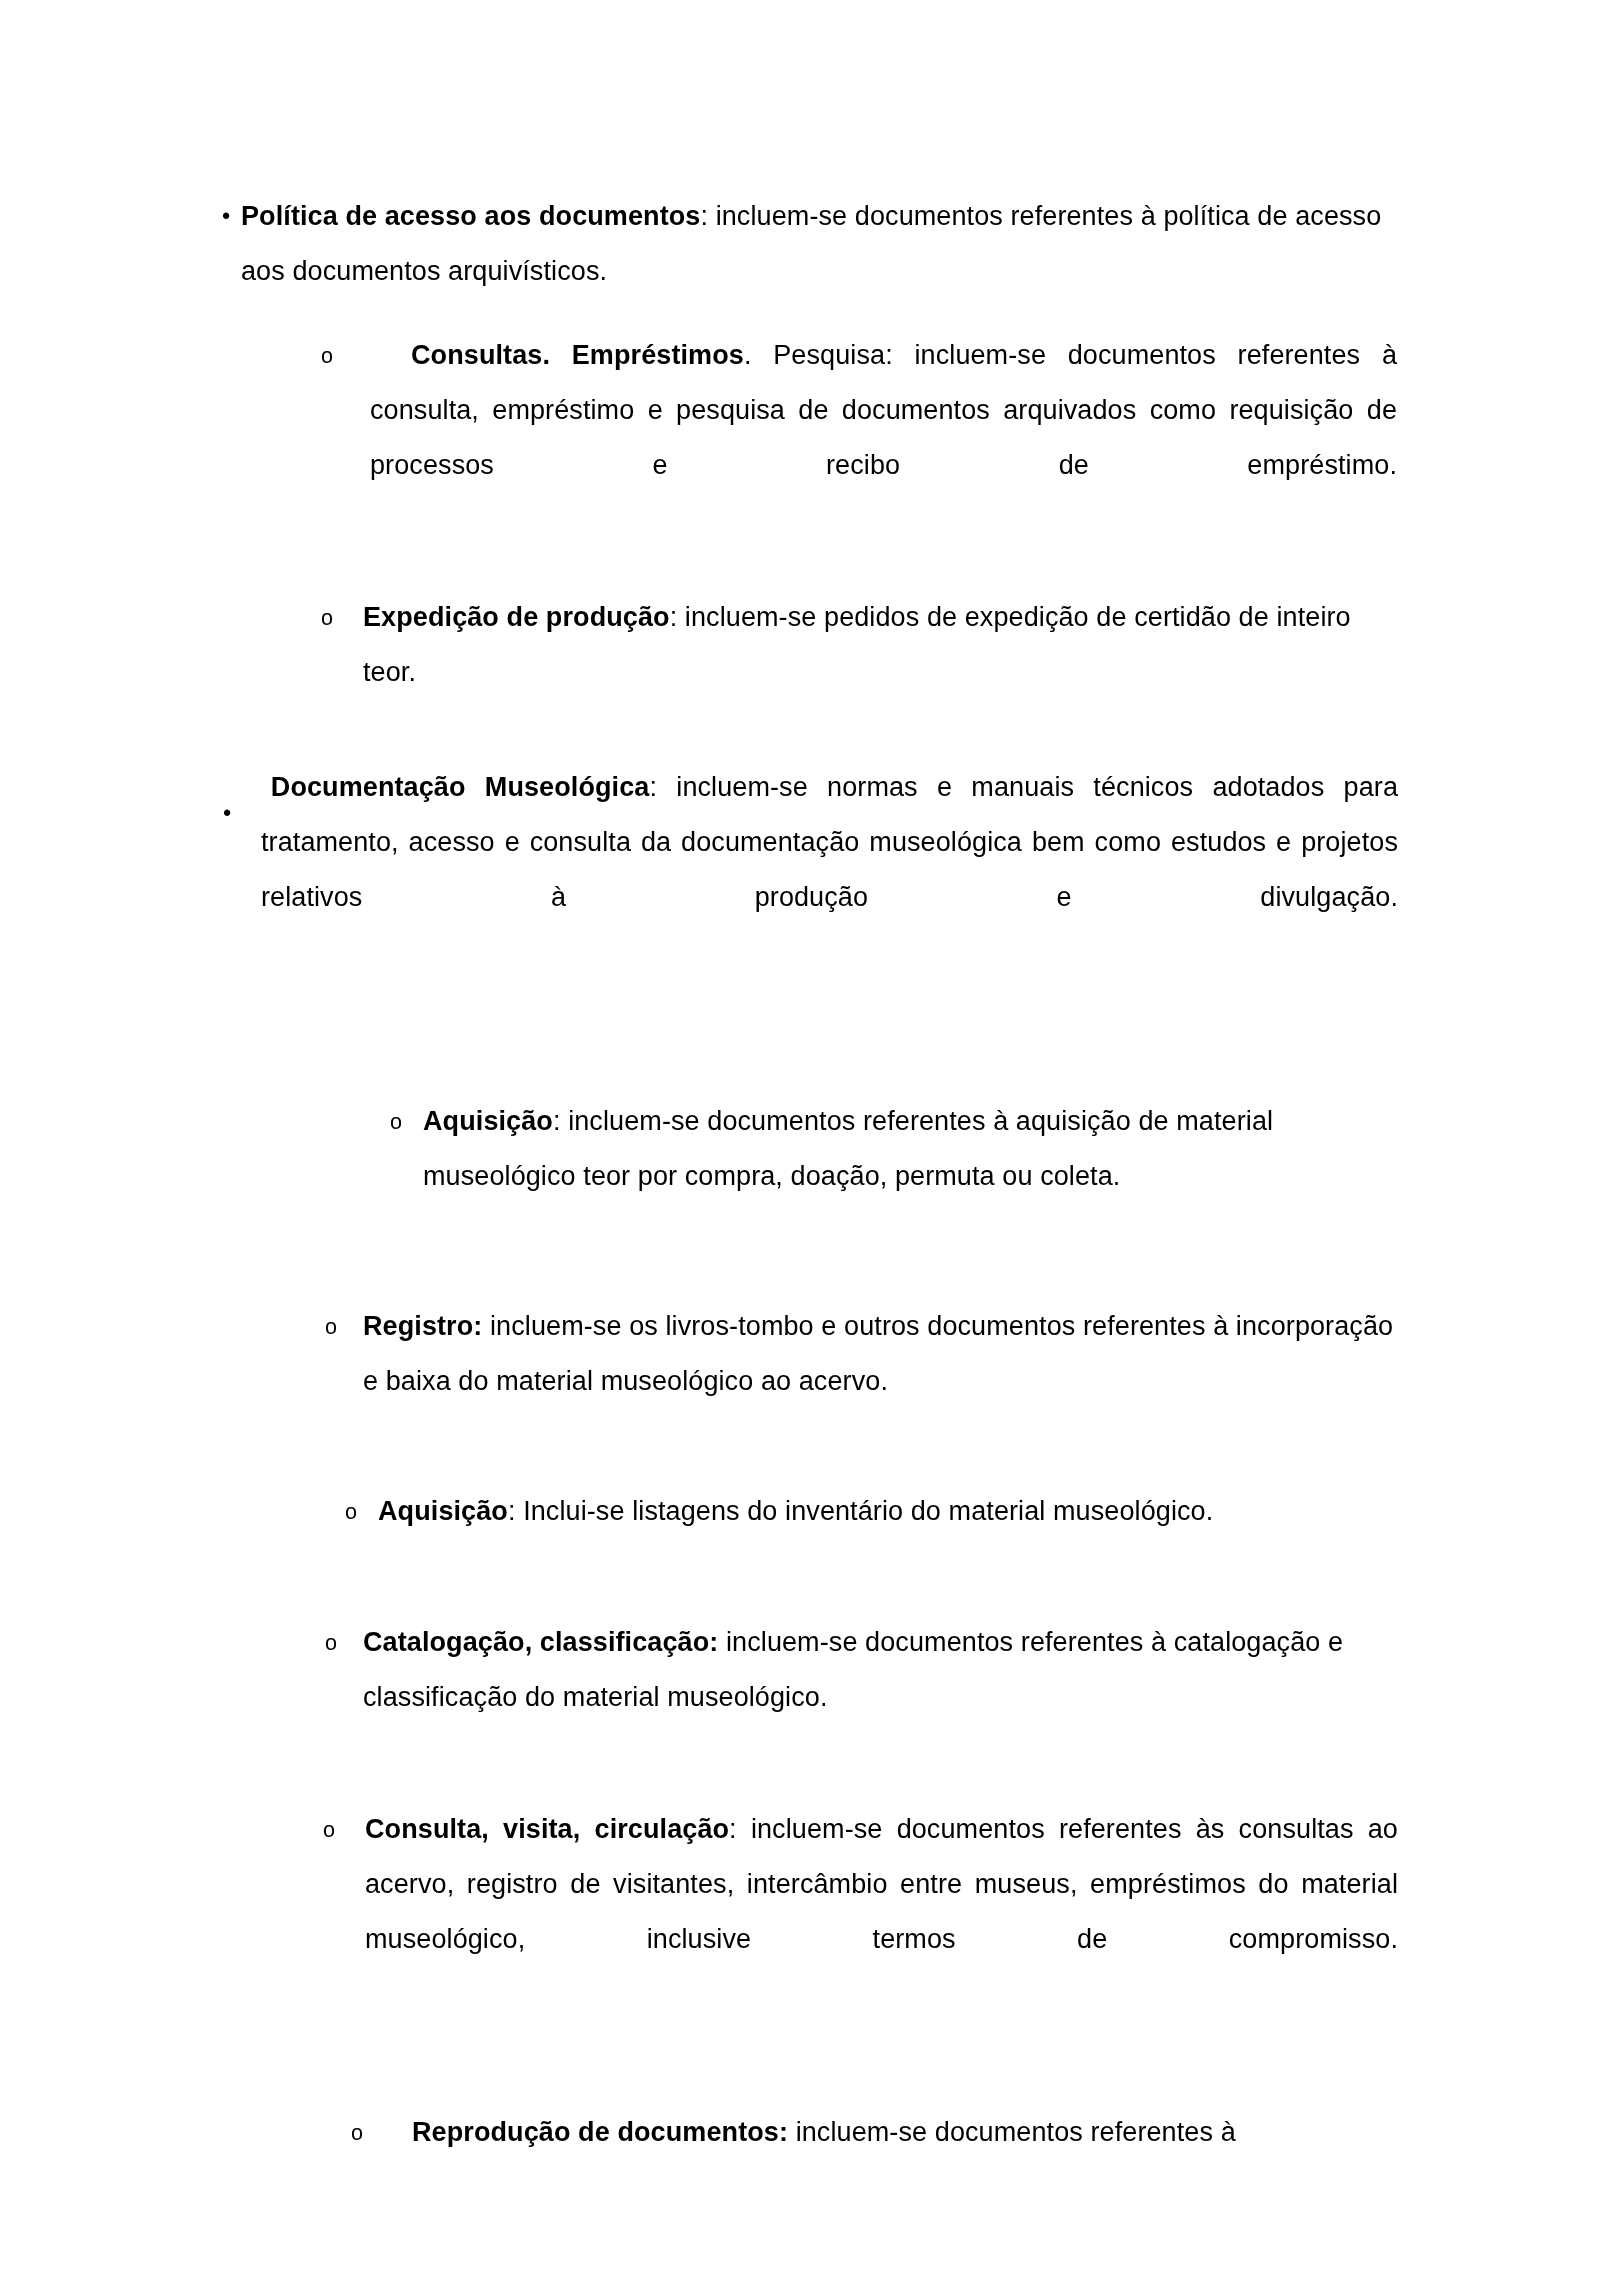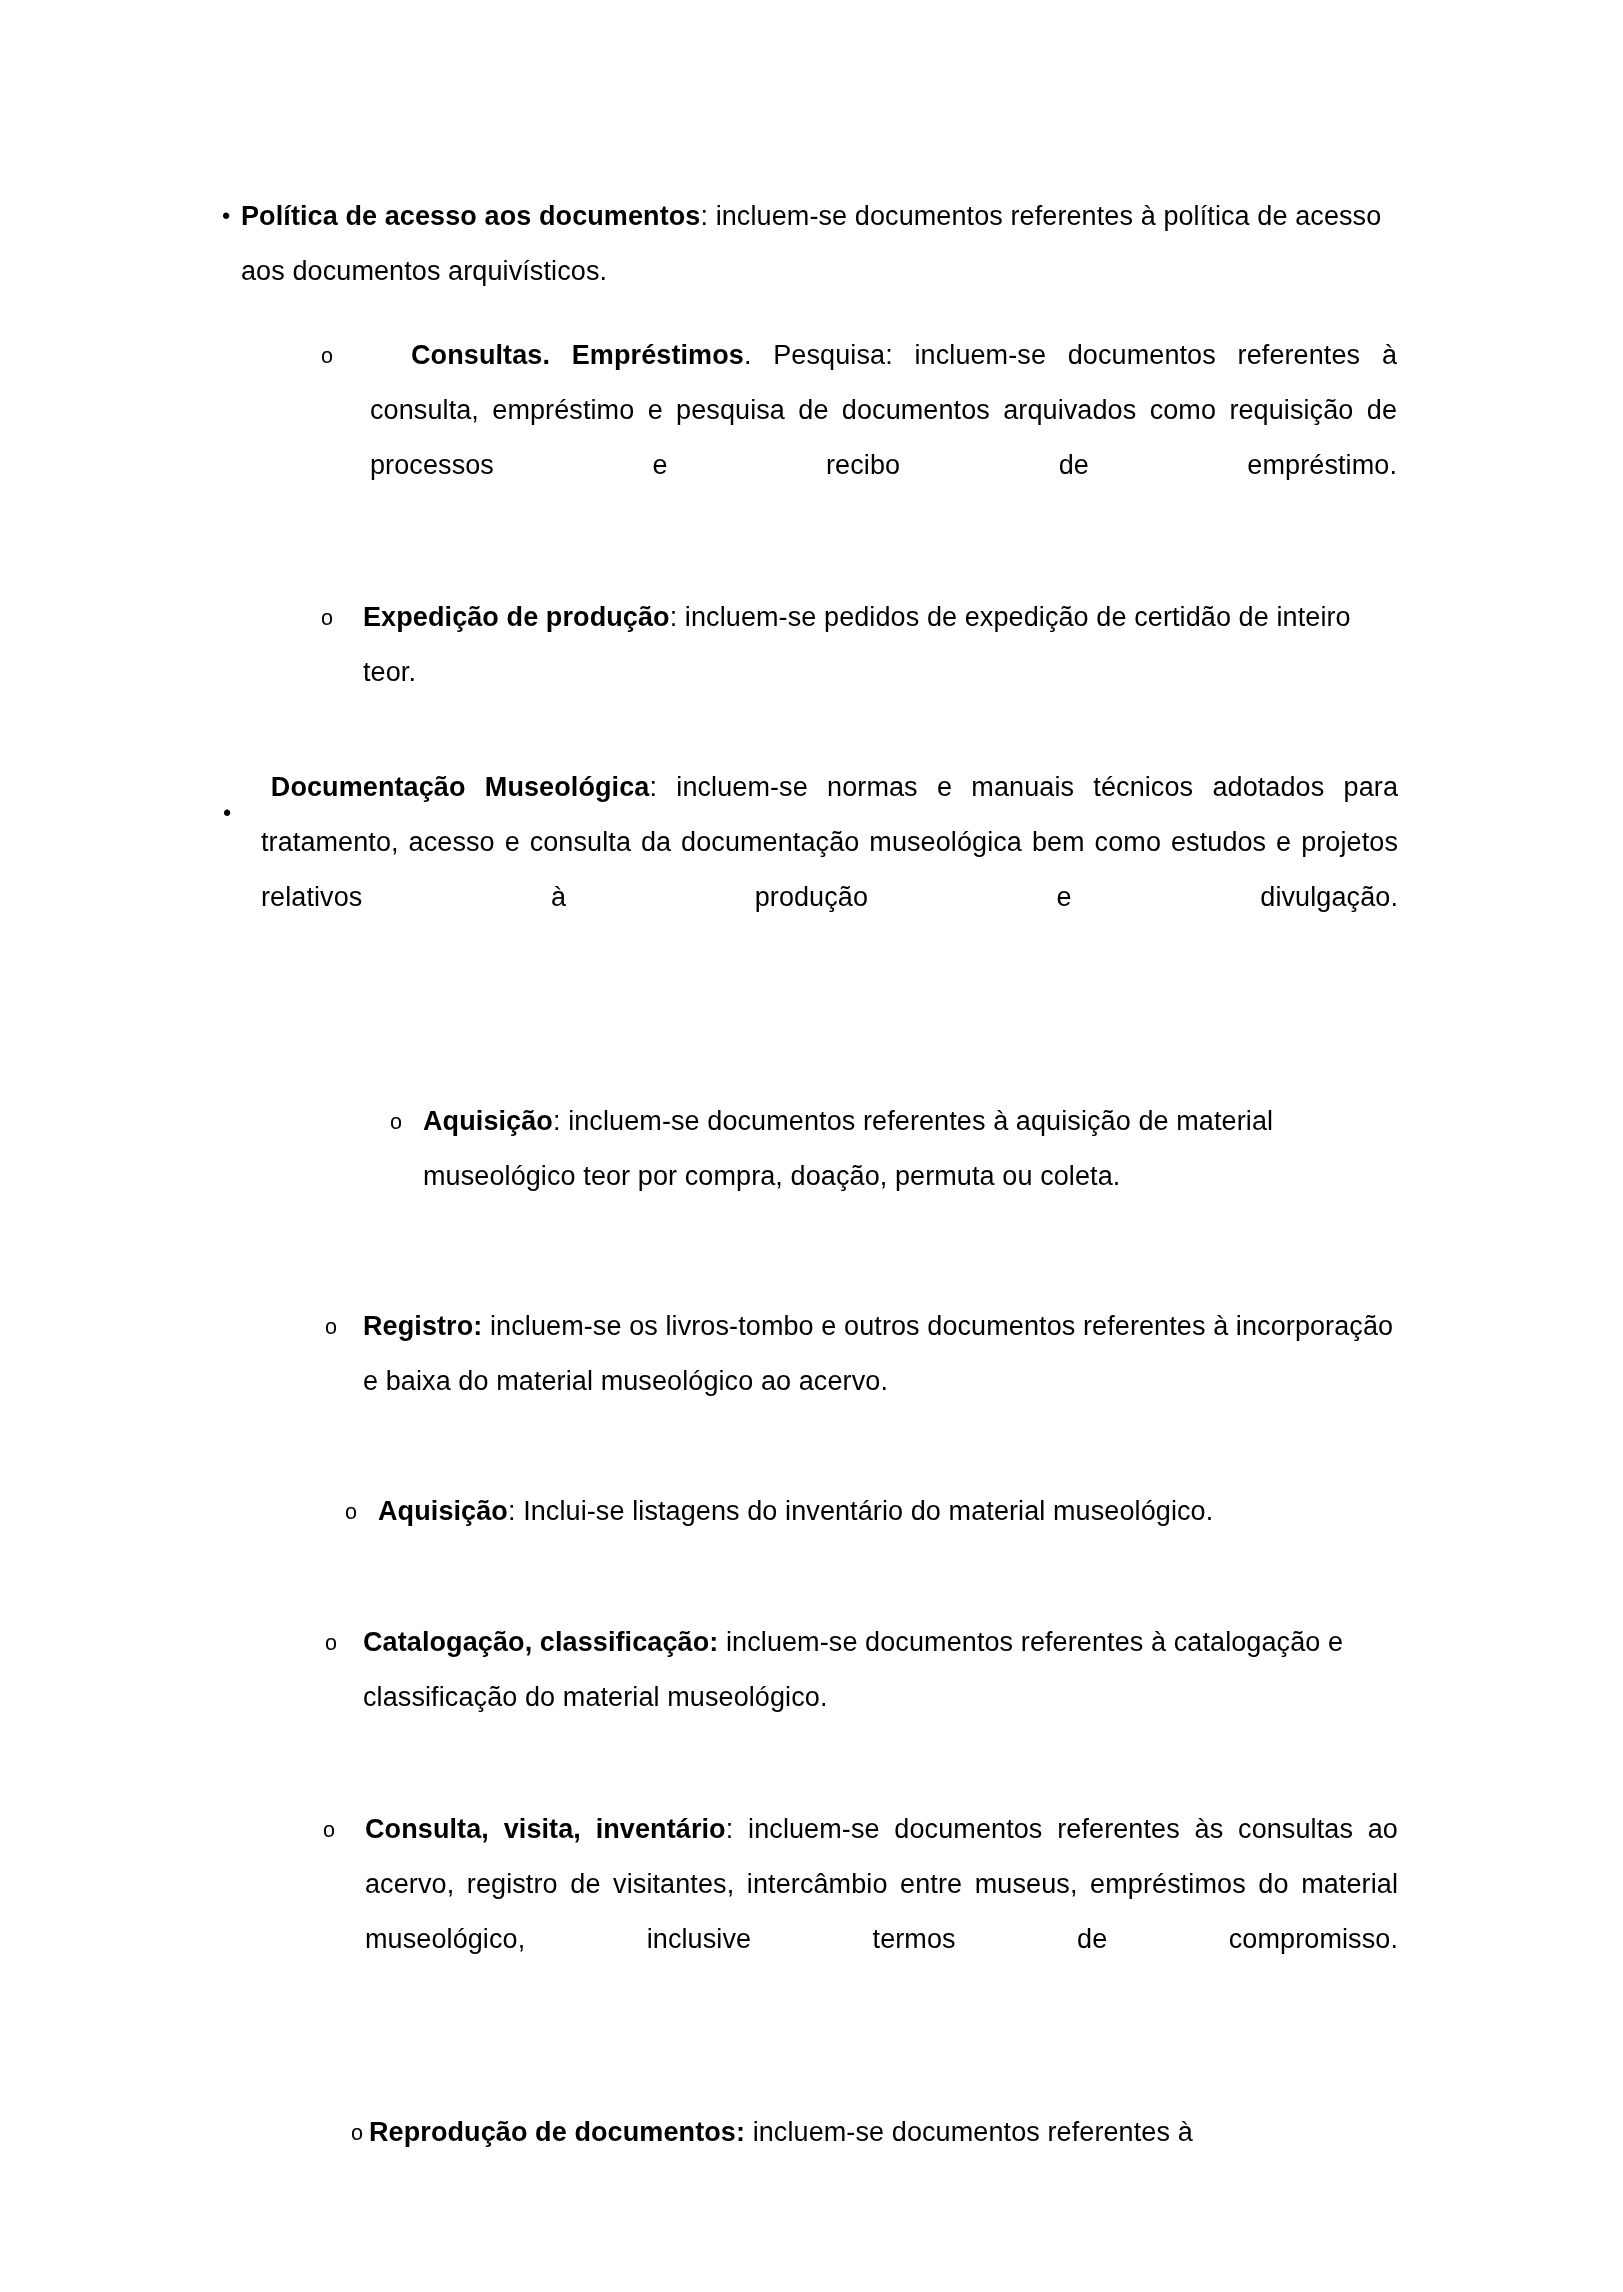--- a/index.html
+++ b/index.html
@@ -107,23 +107,23 @@
       <span class="bold">Aquisição</span><span>: Inclui-se listagens do inventário do material museológico.</span>
     </div>
 
     <span class="mk mk-circ" style="left:325px; top:1615px;">o</span>
     <div class="blk left" style="left:363px; top:1615px; width:1025px;">
       <span class="bold">Catalogação, classificação:</span><span> incluem-se documentos referentes à catalogação e classificação do material museológico.</span>
     </div>
 
     <span class="mk mk-circ" style="left:323px; top:1802px;">o</span>
     <div class="blk just allj" style="left:365px; top:1802px; width:1033px;">
-      <span class="bold">Consulta, visita, inventário</span><span>: incluem-se documentos referentes às consultas ao acervo, registro de visitantes, intercâmbio entre museus, empréstimos do material museológico, inclusive termos de compromisso.</span>
+      <span class="bold">Consulta, visita, circulação</span><span>: incluem-se documentos referentes às consultas ao acervo, registro de visitantes, intercâmbio entre museus, empréstimos do material museológico, inclusive termos de compromisso.</span>
     </div>
 
     <span class="mk mk-circ" style="left:351px; top:2105px;">o</span>
-    <div class="blk left" style="left:369px; top:2105px; width:1019px;">
+    <div class="blk left" style="left:412px; top:2105px; width:1019px;">
       <span class="bold">Reprodução de documentos:</span><span> incluem-se documentos referentes à</span>
     </div>
 
   </div>
 </div>
 
 
 </body></html>

